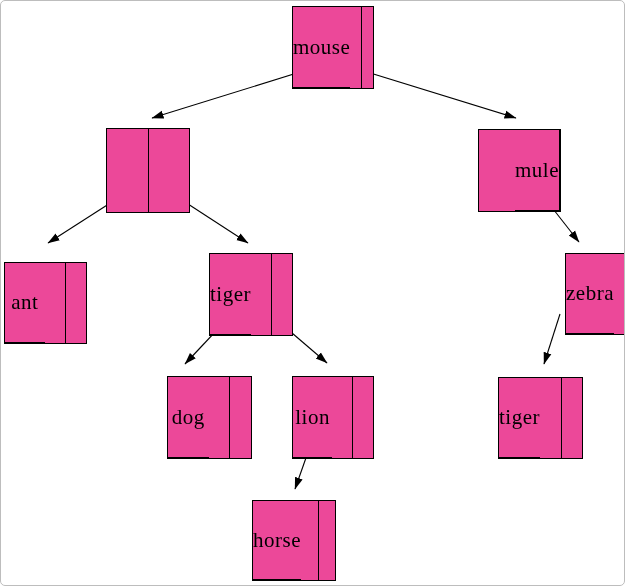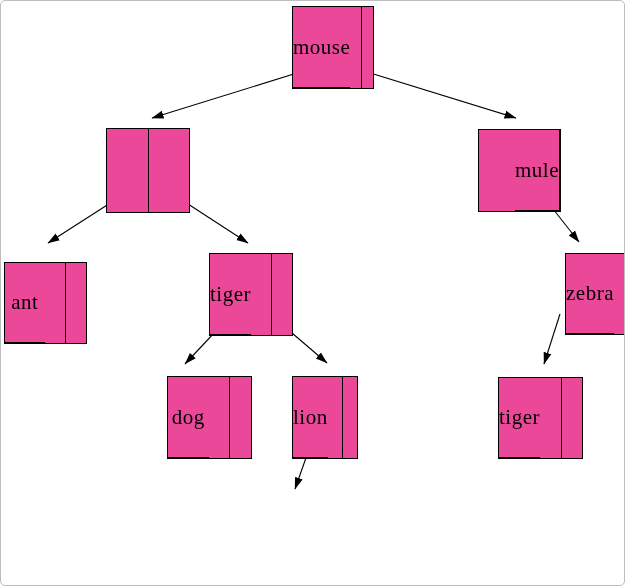--- a/index.html
+++ b/index.html
@@ -112,30 +112,37 @@
   </div>
 
   <div class="node" style="left:135px; top:375px; width:85px; height:83px;margin-left:31px;">
     <div class="label">dog</div>
     <div class="cells">
       <div class="cell left"></div>
       <div class="cell right"></div>
     </div>
   </div>
 
-  <div class="node" style="left:291px; top:375px; width:66px; height:83px;">
+  <div class="node" style="left:291px; top:375px; width:82px; height:83px;">
     <div class="label">lion</div>
     <div class="cells">
       <div class="cell left"></div>
       <div class="cell right"></div>
     </div>
   </div>
 
   <div class="node" style="left:497px; top:376px; width:85px; height:82px;">
     <div class="label">tiger</div>
     <div class="cells">
       <div class="cell left"></div>
       <div class="cell right"></div>
     </div>
   </div>
 
+  <div class="node" style="left:251px; top:499px; width:84px; height:81px;">
+    <div class="label">horse</div>
+    <div class="cells">
+      <div class="cell left"></div>
+      <div class="cell right"></div>
+    </div>
+  </div>
 
 </div>
 
 </body></html>

